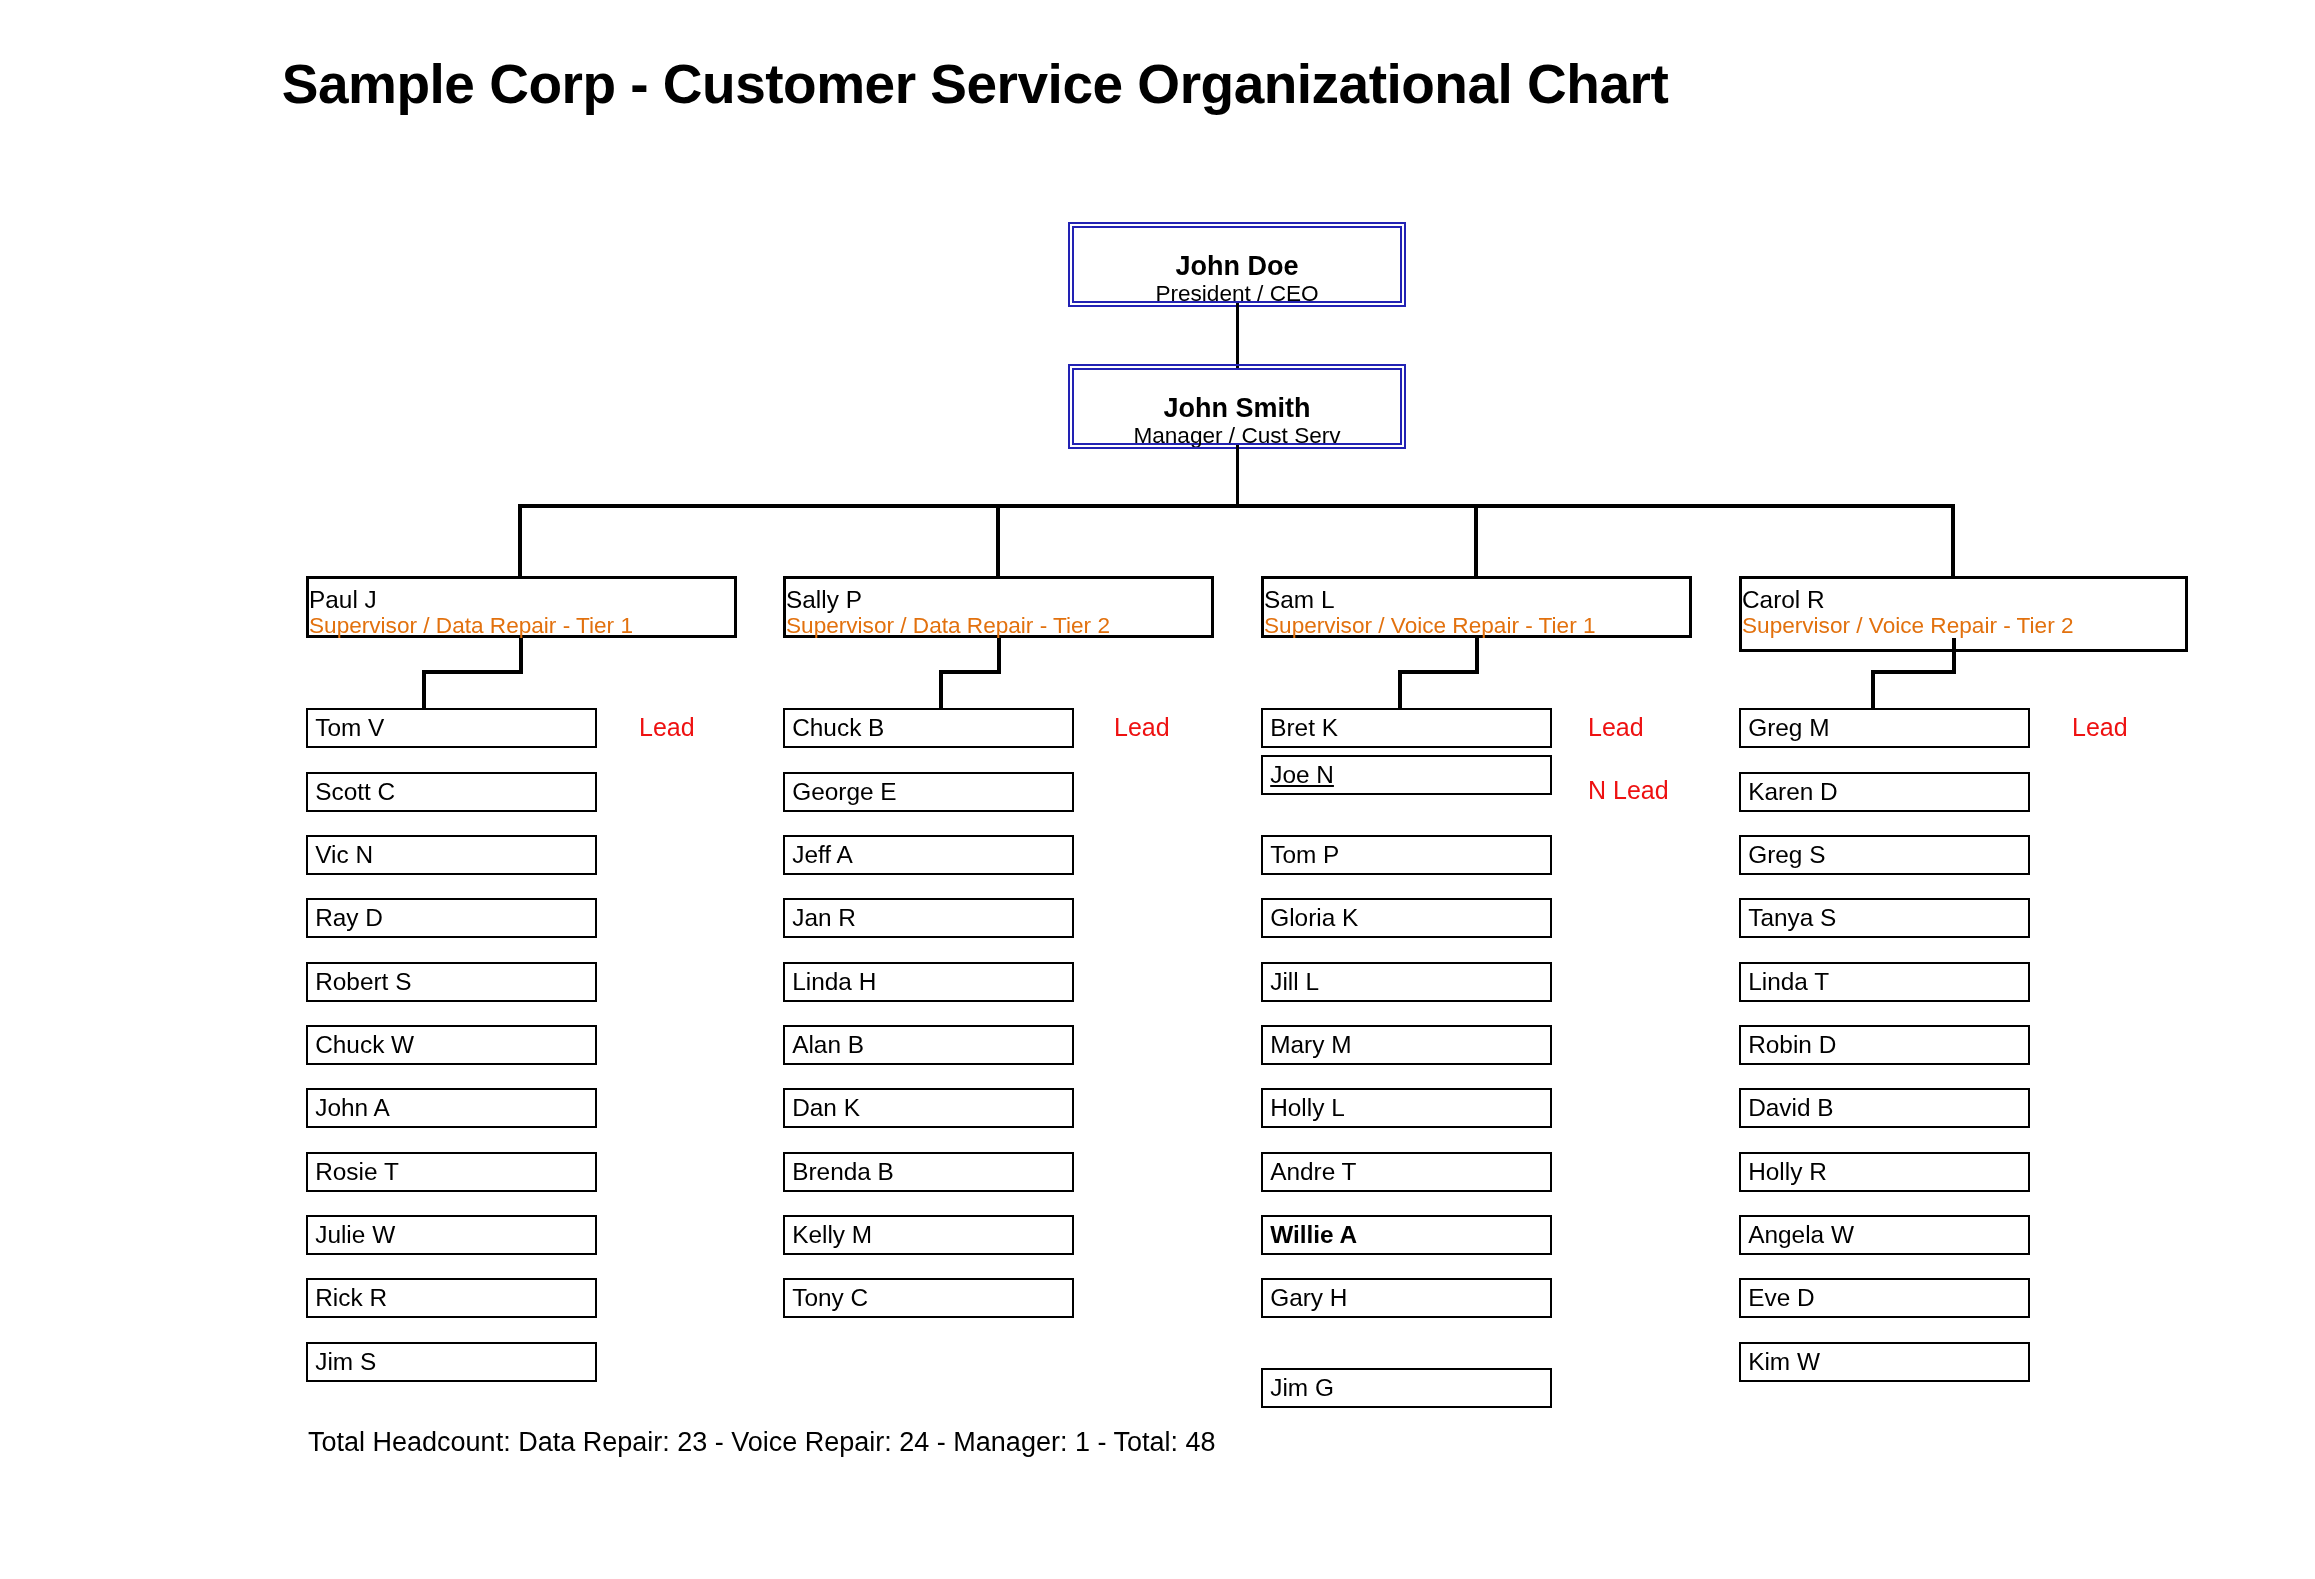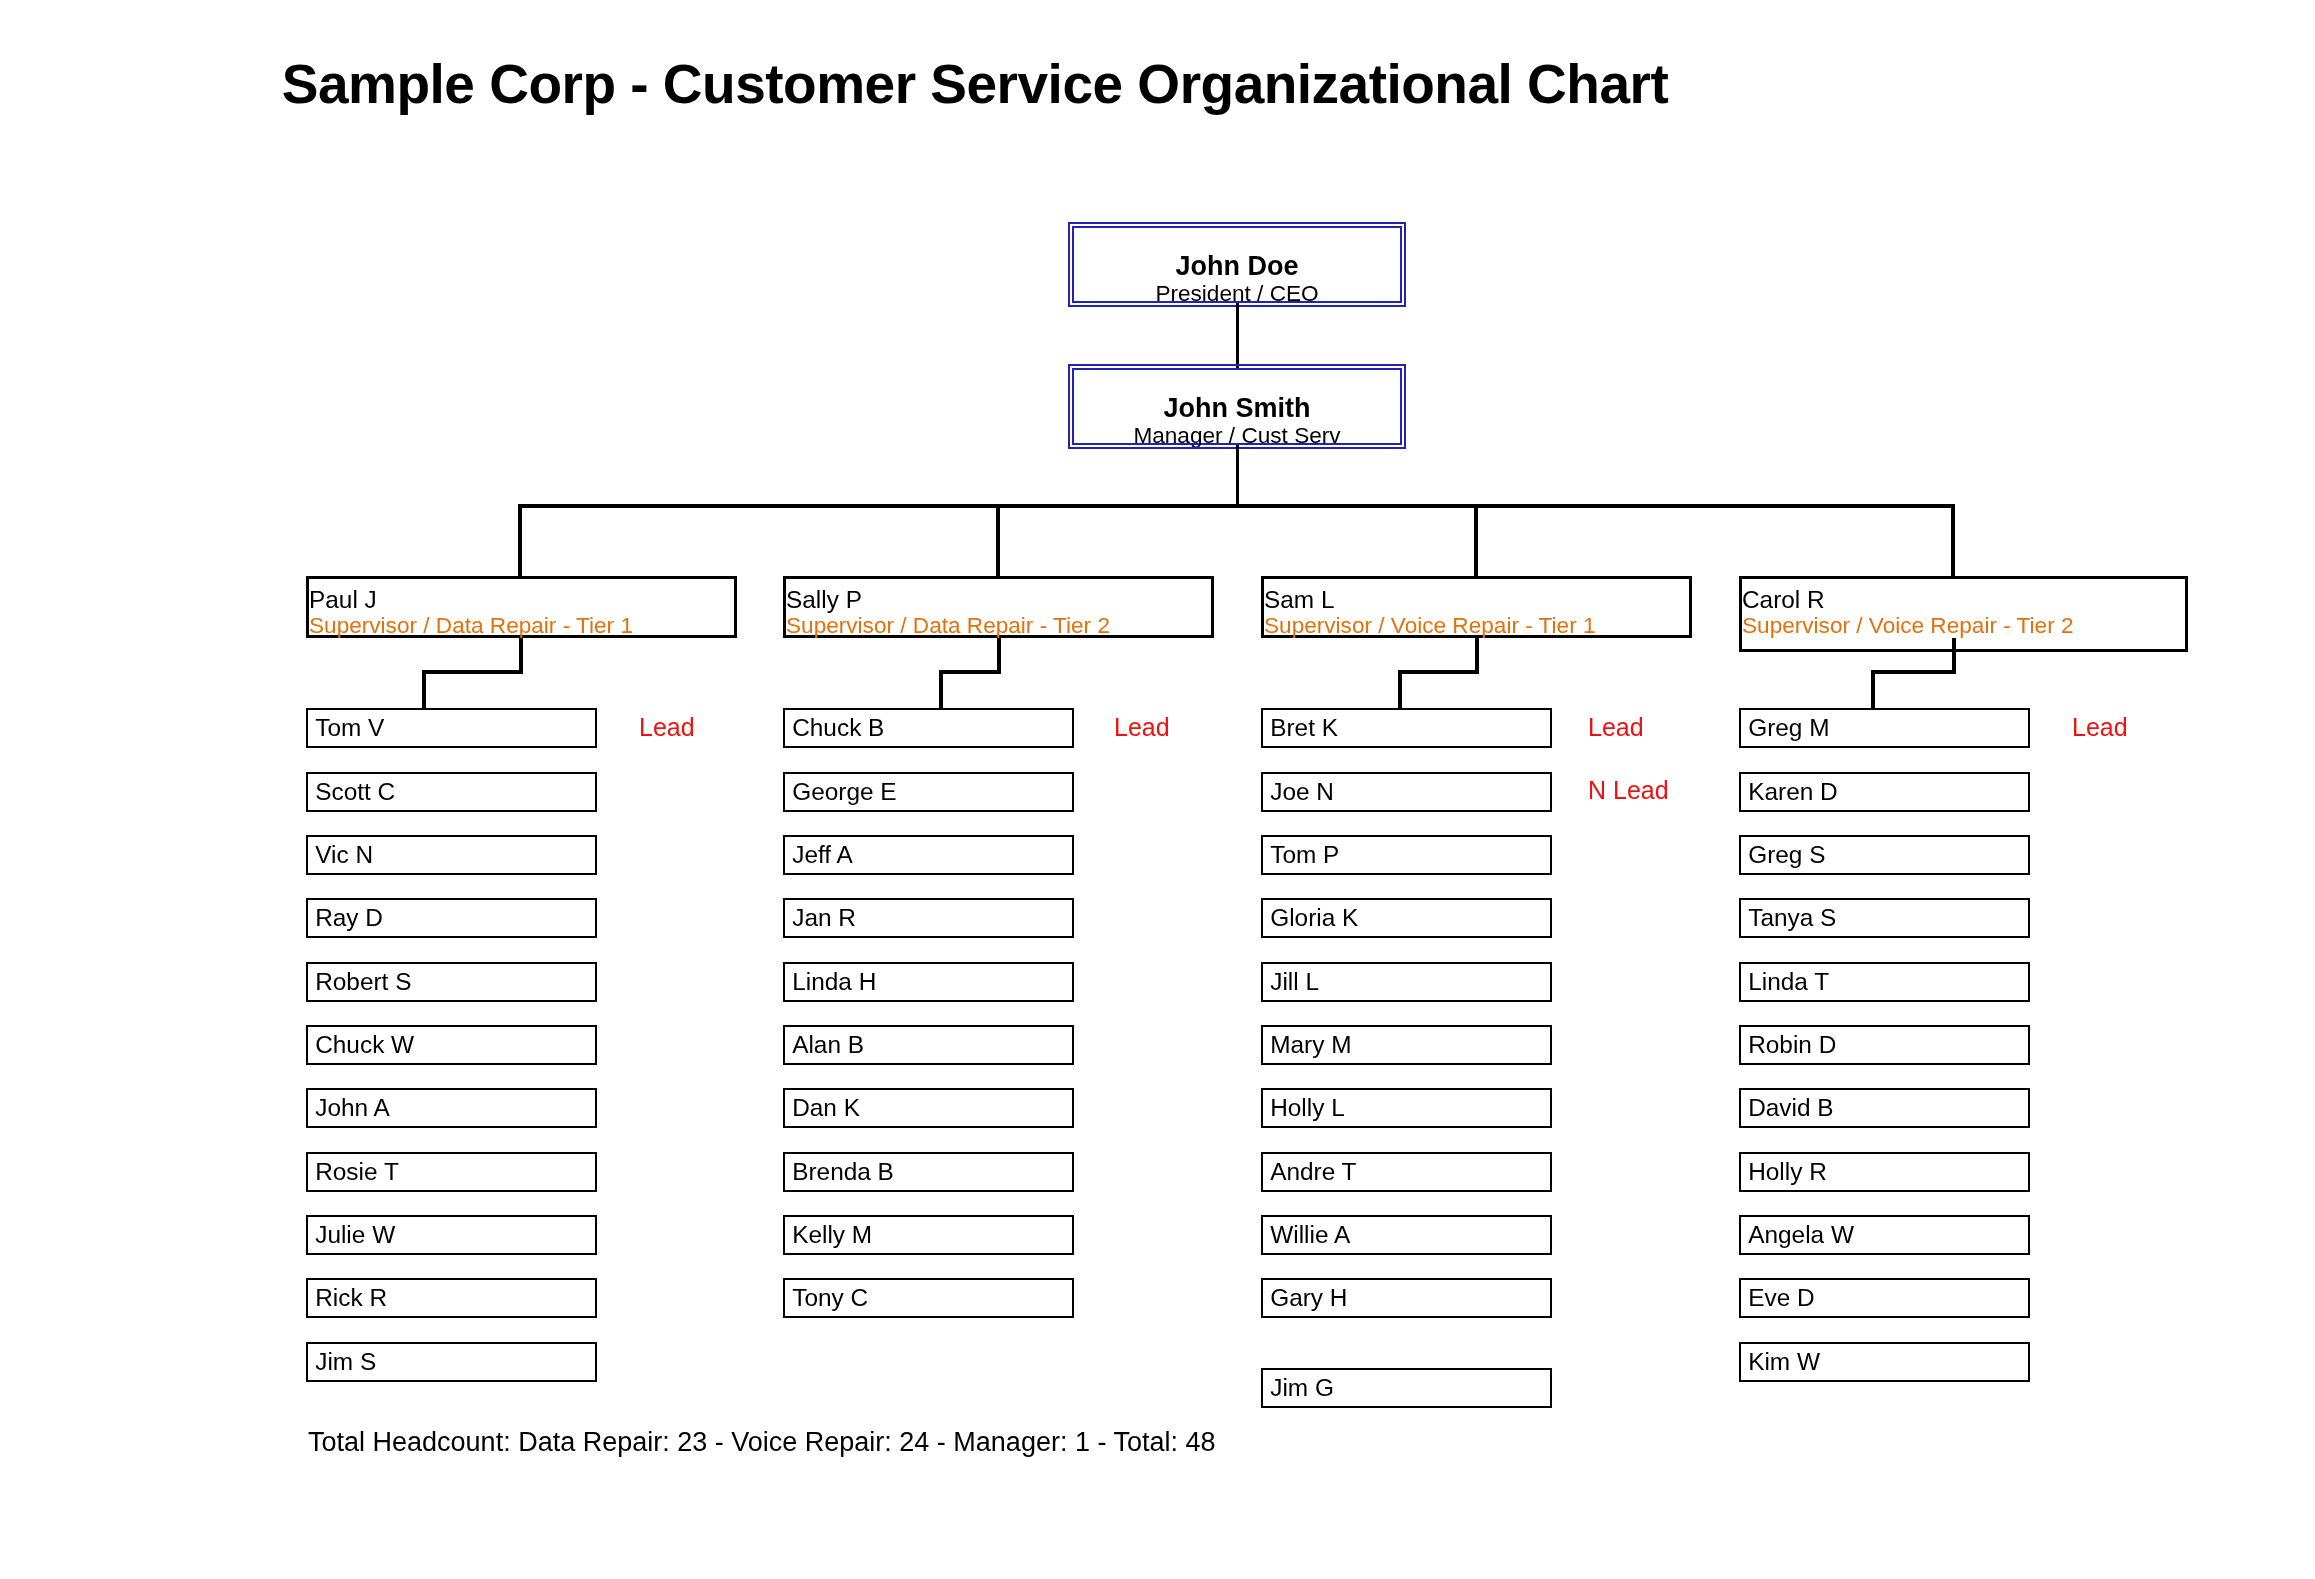--- a/index.html
+++ b/index.html
@@ -250,21 +250,21 @@
       <div class="emp-box" style="left: 783px; top: 1215px;">
         <span class="emp-name">Kelly M</span>
       </div>
       <div class="emp-box" style="left: 783px; top: 1278px;">
         <span class="emp-name">Tony C</span>
       </div>
       <div class="emp-box" style="left: 1261px; top: 708px;">
         <span class="emp-name">Bret K</span>
       </div>
       <div class="lead-tag" style="left: 1588px; top: 713px;">Lead</div>
-      <div class="emp-box" style="left: 1261px; top: 772px;">
+      <div class="emp-box" style="left: 1261px; top: 755px; text-decoration: underline;">
         <span class="emp-name">Joe N</span>
       </div>
       <div class="lead-tag" style="left: 1588px; top: 776px;">N Lead</div>
       <div class="emp-box" style="left: 1261px; top: 835px;">
         <span class="emp-name">Tom P</span>
       </div>
       <div class="emp-box" style="left: 1261px; top: 898px;">
         <span class="emp-name">Gloria K</span>
       </div>
       <div class="emp-box" style="left: 1261px; top: 962px;">
@@ -272,21 +272,21 @@
       </div>
       <div class="emp-box" style="left: 1261px; top: 1025px;">
         <span class="emp-name">Mary M</span>
       </div>
       <div class="emp-box" style="left: 1261px; top: 1088px;">
         <span class="emp-name">Holly L</span>
       </div>
       <div class="emp-box" style="left: 1261px; top: 1152px;">
         <span class="emp-name">Andre T</span>
       </div>
-      <div class="emp-box" style="left: 1261px; top: 1215px;">
+      <div class="emp-box" style="left: 1261px; top: 1215px; font-weight: bold;">
         <span class="emp-name">Willie A</span>
       </div>
       <div class="emp-box" style="left: 1261px; top: 1278px;">
         <span class="emp-name">Gary H</span>
       </div>
       <div class="emp-box" style="left: 1261px; top: 1368px;">
         <span class="emp-name">Jim G</span>
       </div>
       <div class="emp-box" style="left: 1739px; top: 708px;">
         <span class="emp-name">Greg M</span>

